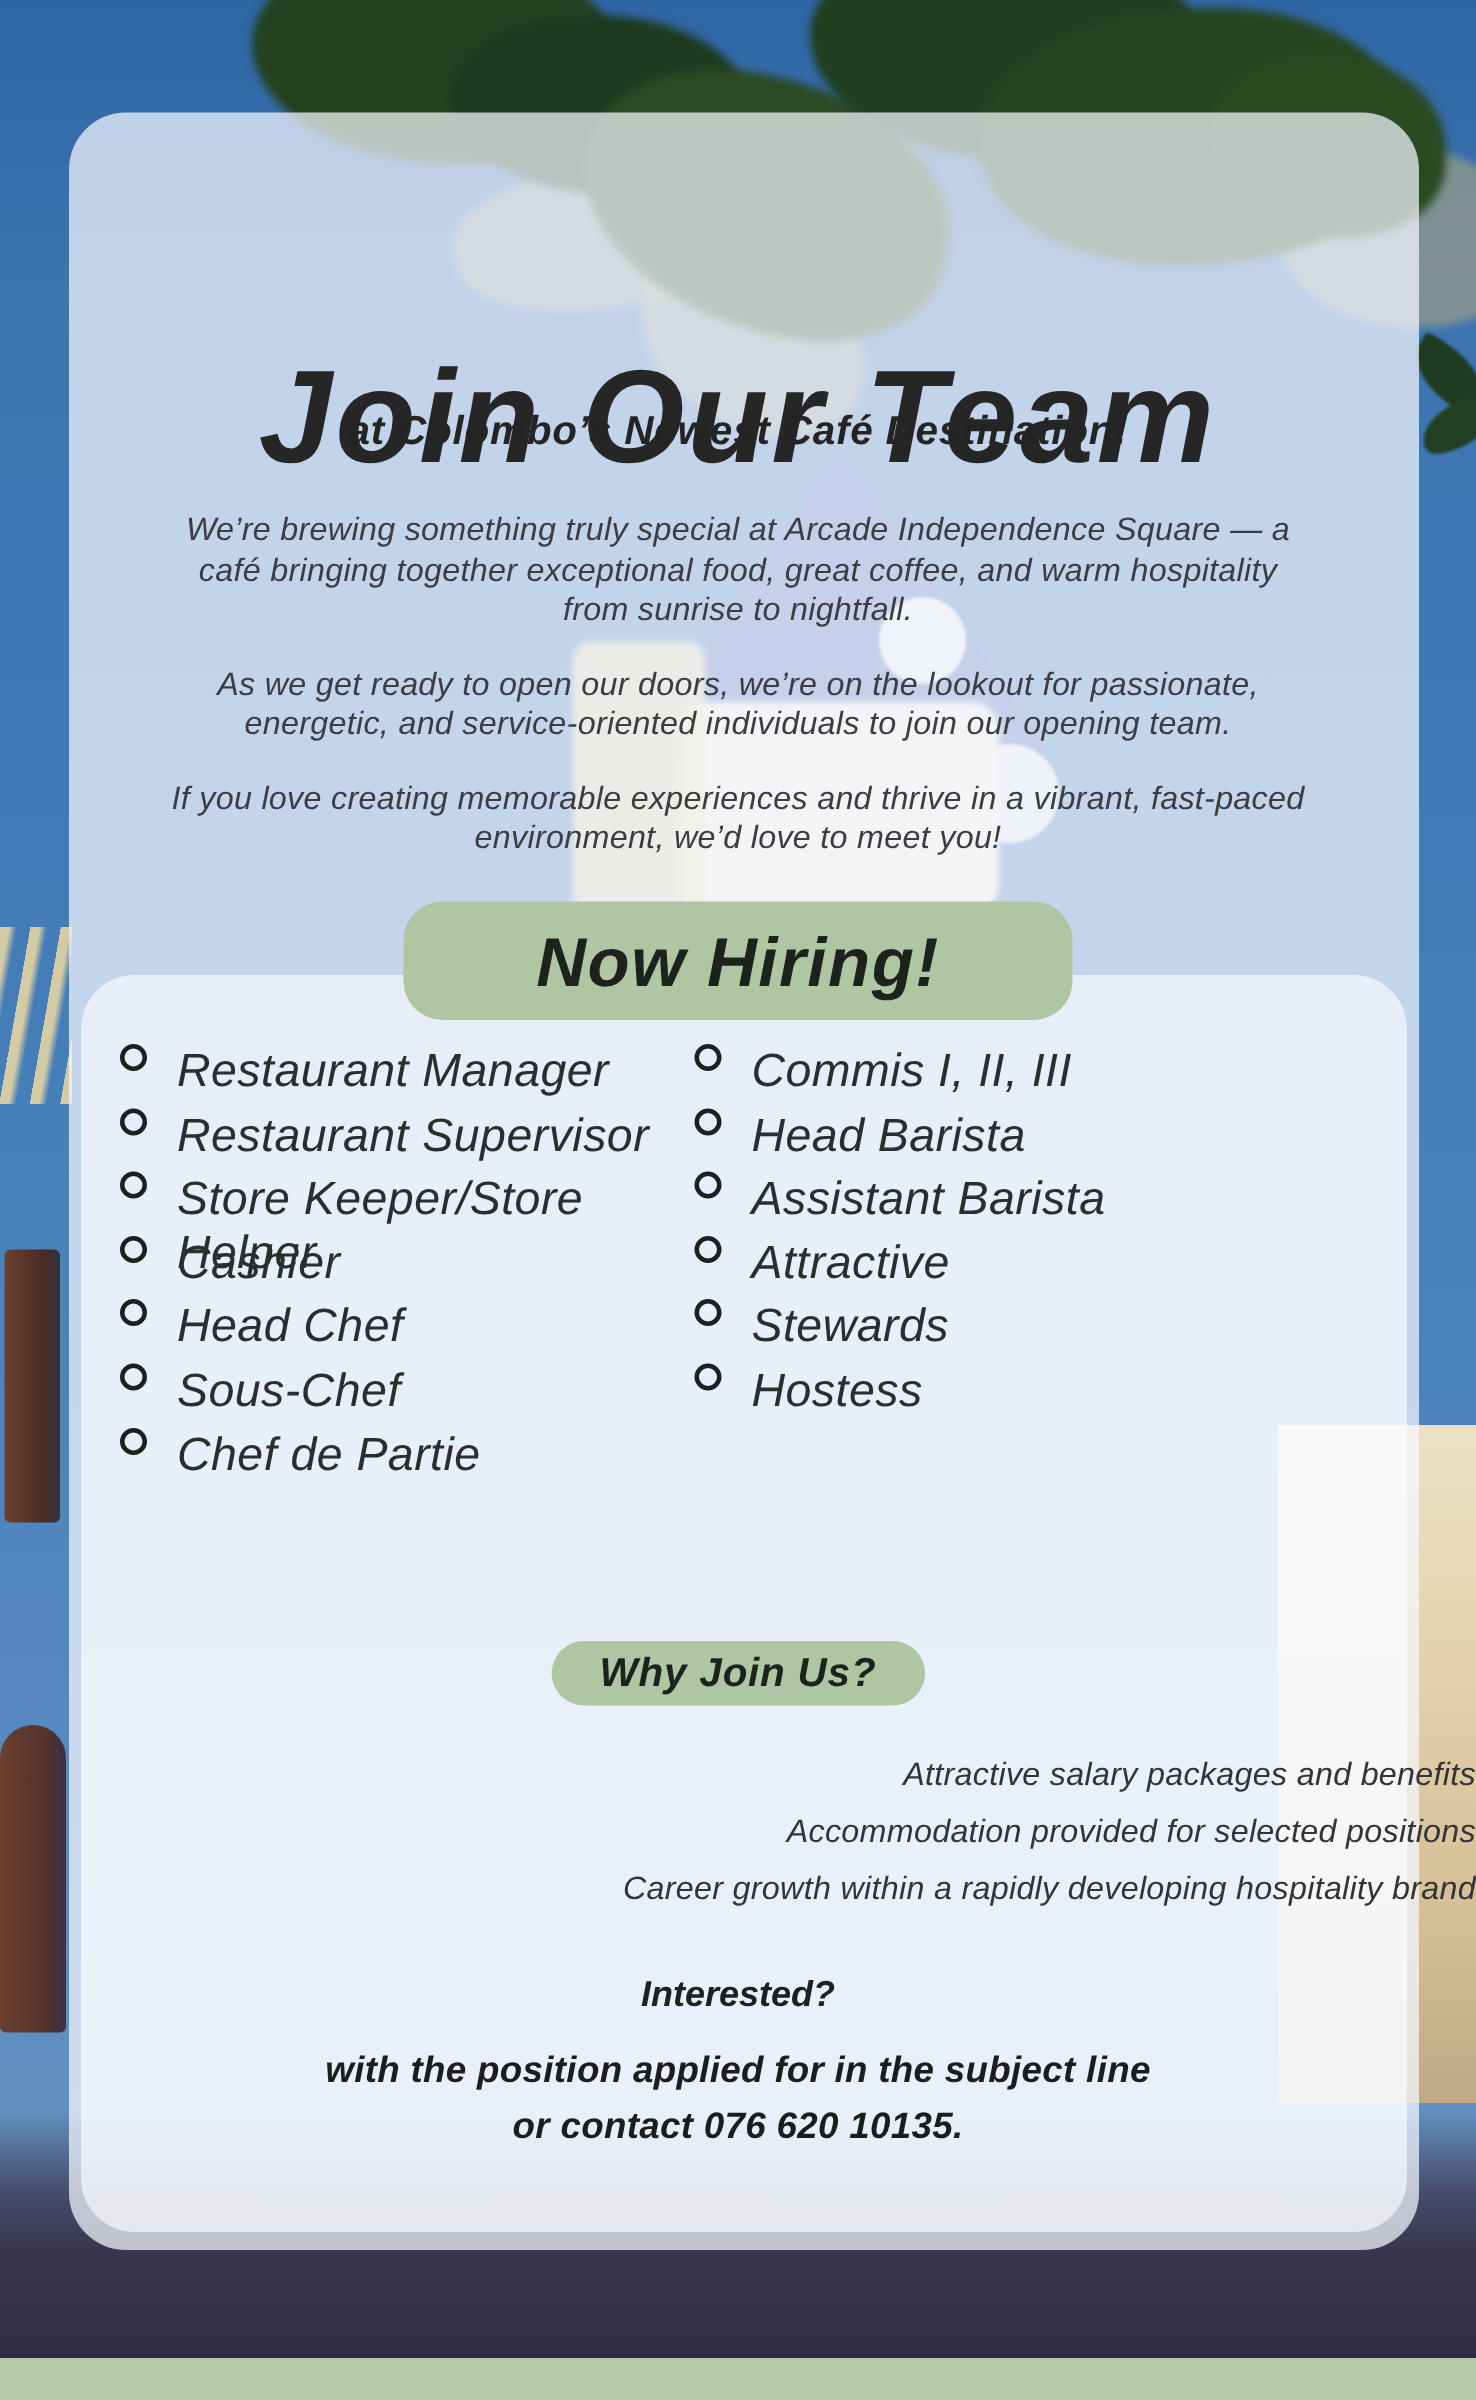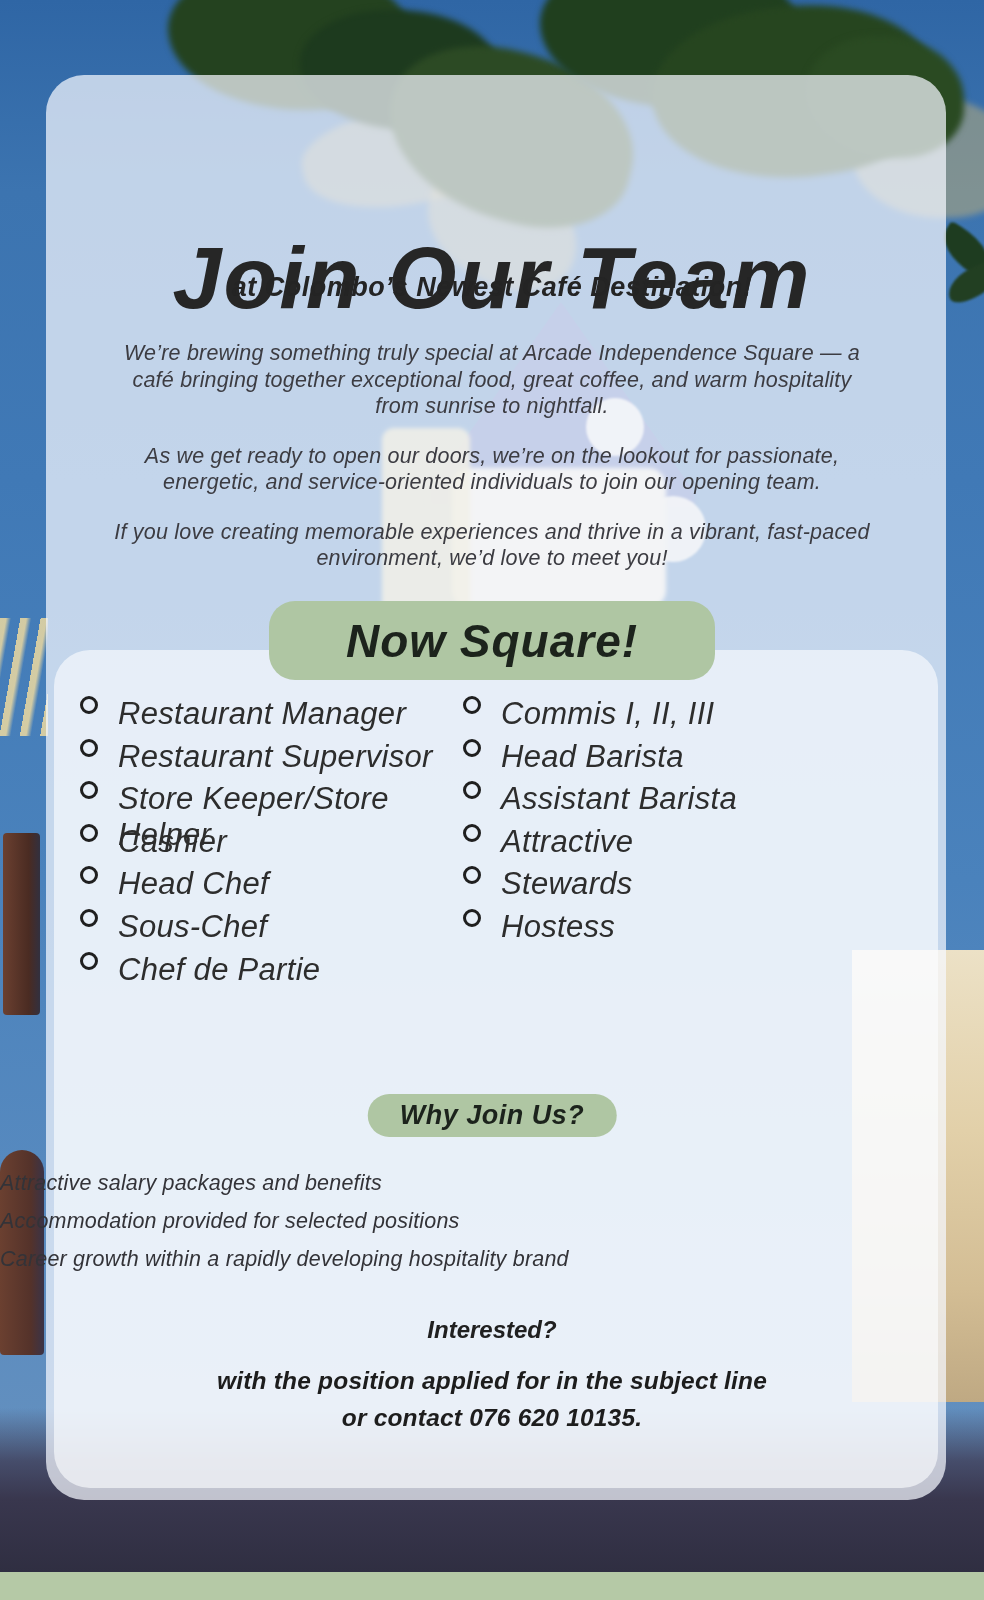--- a/index.html
+++ b/index.html
@@ -63,21 +63,21 @@
        background:#afc6a3;color:#1c231c;font-weight:700;box-sizing:border-box;}
   .pill-hiring{top:601px;min-width:446px;height:79px;border-radius:26px;font-size:46px;
        letter-spacing:1px;padding:0 42px;}
   .pill-why{top:1094px;height:43px;border-radius:24px;font-size:27px;padding:0 32px;letter-spacing:.5px;}
   .col{top:696px;z-index:5;}
   .col-left{left:80px;width:380px;}
   .col-right{left:463px;width:470px;}
   .pos-item{display:flex;gap:20px;height:42.6px;font-size:31px;
        color:#2d2d2d;letter-spacing:.3px;}
   .bullet{width:12px;height:12px;border:3.8px solid #1f1f1f;border-radius:50%;flex-shrink:0;}
-  .benefits{left:0;right:0;top:1164px;text-align:left;}
+  .benefits{left:0;right:0;top:1164px;text-align:right;}
   .benefits div{font-size:21.5px;line-height:38px;color:#333338;letter-spacing:.2px;}
   .interested{left:0;right:0;top:1316px;text-align:center;font-size:24px;font-weight:700;color:#202020;}
   .contact{left:0;right:0;top:1362px;text-align:center;}
   .contact div{font-size:24.5px;line-height:37px;font-weight:700;color:#1d1d1d;letter-spacing:.2px;}
 </style>
 </head>
 <body>
 
 <div class="poster">
 
@@ -110,21 +110,21 @@
 
   <h1 class="abs content title">Join Our Team</h1>
   <div class="abs content subtitle">at Colombo’s Newest Café Destination!</div>
 
   <div class="abs content paras">
     <p>We’re brewing something truly special at Arcade Independence Square — a café bringing together exceptional food, great coffee, and warm hospitality from sunrise to nightfall.</p>
     <p>As we get ready to open our doors, we’re on the lookout for passionate, energetic, and service-oriented individuals to join our opening team.</p>
     <p>If you love creating memorable experiences and thrive in a vibrant, fast-paced environment, we’d love to meet you!</p>
   </div>
 
-  <div class="abs content pill pill-hiring">Now Square!</div>
+  <div class="abs content pill pill-hiring">Now Hiring!</div>
 
   <div class="abs content col col-left">
     <div class="pos-item">
       <span class="bullet"></span>
       <span>Restaurant Manager</span>
     </div>
     <div class="pos-item">
       <span class="bullet"></span>
       <span>Restaurant Supervisor</span>
     </div>

